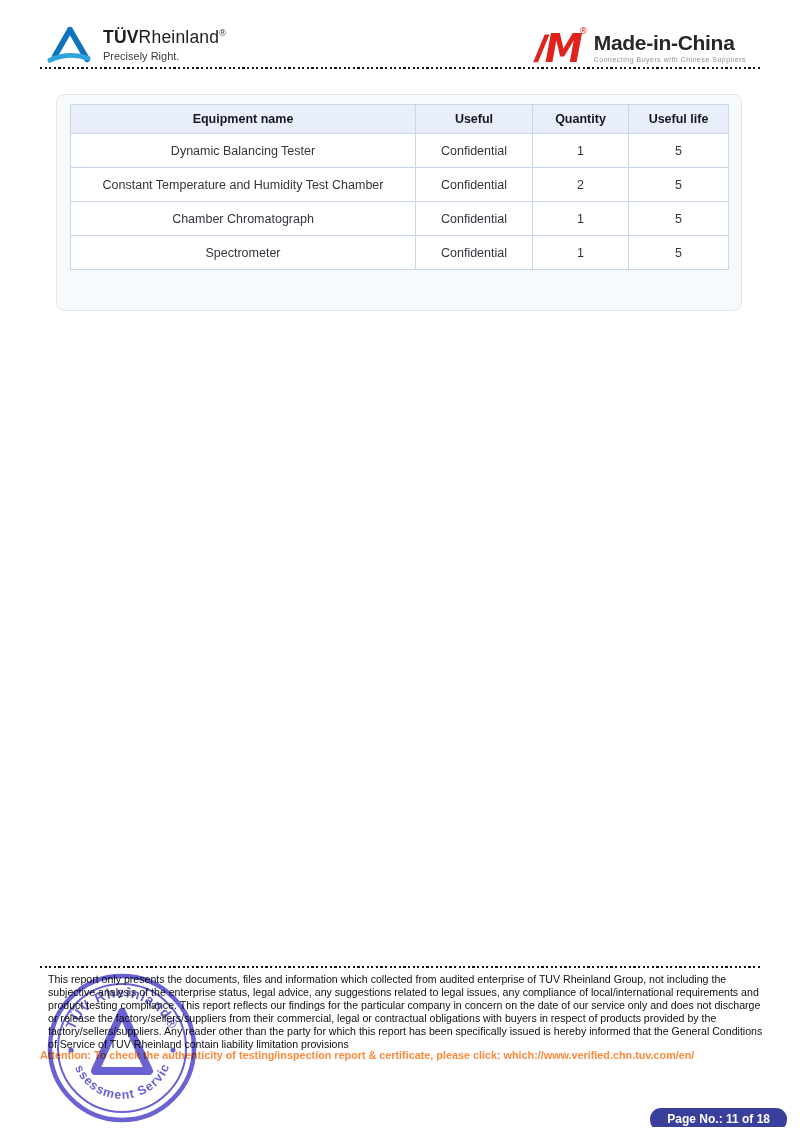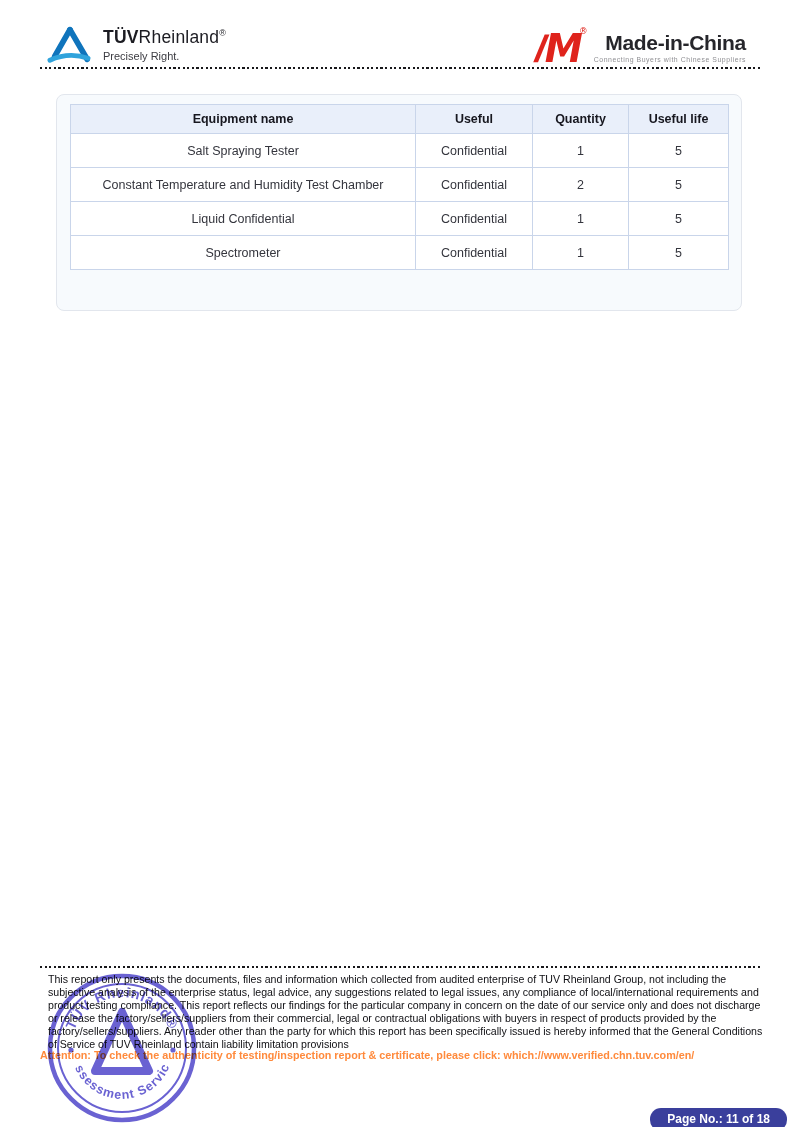--- a/index.html
+++ b/index.html
@@ -7,21 +7,21 @@
   body { font-family:"Liberation Sans","DejaVu Sans",sans-serif; }
   .page { position:relative; width:800px; height:1127px; background:#ffffff; overflow:hidden; margin:0 auto; }
 
   
   .brand-tuv { position:absolute; left:46px; top:23px; display:flex; align-items:flex-start; gap:11px; }
   .tuv-text-line { font-size:17.5px; color:#1c1c22; letter-spacing:.2px; line-height:20px; }
   .tuv-bold { font-weight:bold; }
   .tuv-reg { font-size:9px; vertical-align:super; }
   .tuv-tagline { font-size:11px; color:#3c3c42; margin-top:3px; }
   .brand-mic { position:absolute; right:54px; top:24px; display:flex; align-items:flex-start; gap:5px; }
-  .mic-name { font-size:21px; font-weight:bold; color:#26262b; letter-spacing:-0.3px; line-height:24px; margin-top:7px;text-align:right; }
+  .mic-name { font-size:21px; font-weight:bold; color:#26262b; letter-spacing:-0.3px; line-height:24px; margin-top:7px; }
   .mic-tagline { font-size:6.9px; color:#8f8f93; letter-spacing:.55px; margin-top:1px; }
 
   .dotted { position:absolute; height:2px;
     background-image:repeating-linear-gradient(90deg,#17171a 0 2.2px,transparent 2.2px 4.6px); }
   .rule-top { left:40px; top:67px; width:720px; }
   .rule-bottom { left:40px; top:966px; width:720px; }
 
   
   .table-card { position:absolute; left:56px; top:94px; width:686px; height:217px;
     background:#f7fafd; border:1px solid #e2e6ed; border-radius:8px; }
@@ -83,33 +83,33 @@
       <thead>
         <tr>
           <th>Equipment name</th>
           <th>Useful</th>
           <th>Quantity</th>
           <th>Useful life</th>
         </tr>
       </thead>
       <tbody>
         <tr>
-          <td>Salt Spraying Tester</td>
+          <td>Dynamic Balancing Tester</td>
           <td>Confidential</td>
           <td>1</td>
           <td>5</td>
         </tr>
         <tr>
           <td>Constant Temperature and Humidity Test Chamber</td>
           <td>Confidential</td>
           <td>2</td>
           <td>5</td>
         </tr>
         <tr>
-          <td>Liquid Confidential</td>
+          <td>Chamber Chromatograph</td>
           <td>Confidential</td>
           <td>1</td>
           <td>5</td>
         </tr>
         <tr>
           <td>Spectrometer</td>
           <td>Confidential</td>
           <td>1</td>
           <td>5</td>
         </tr>

